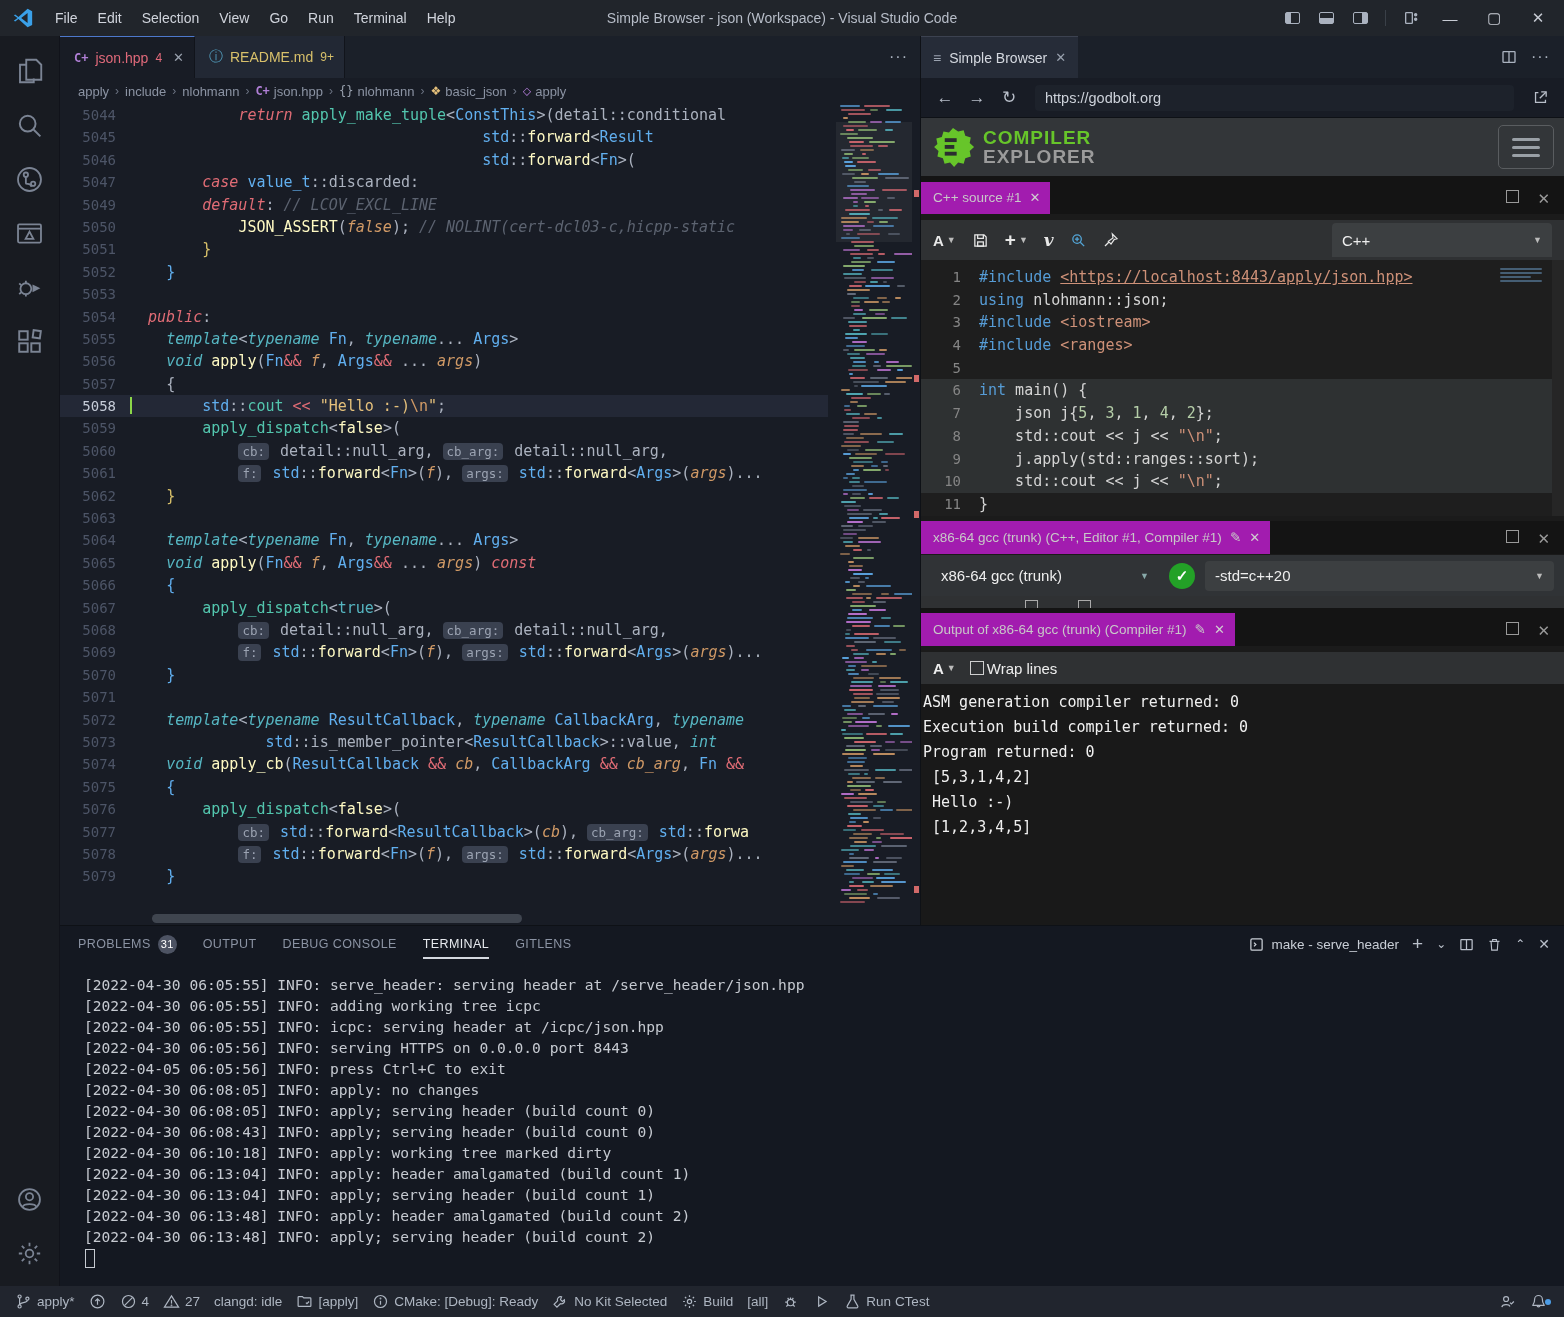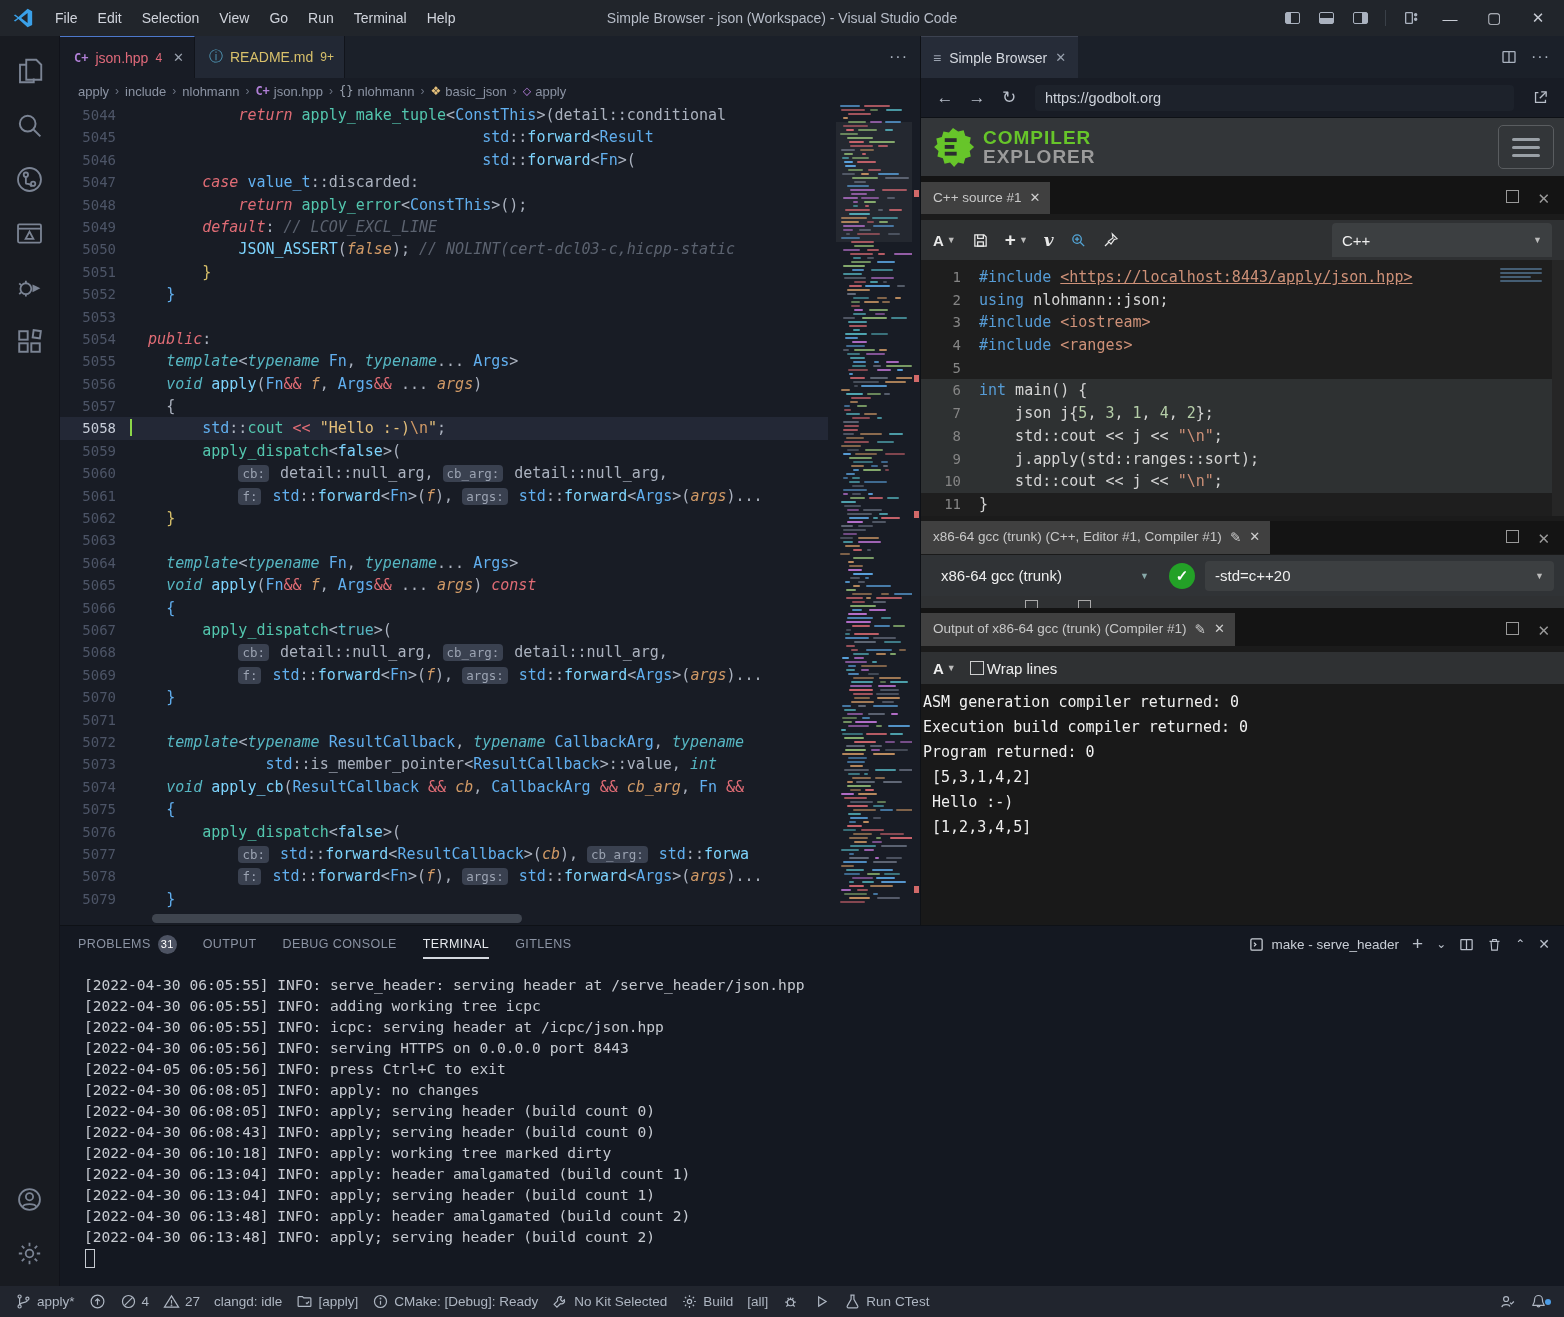--- a/index.html
+++ b/index.html
@@ -45,21 +45,21 @@
 
   .editor-wrap { position:relative; flex:1; overflow:hidden; }
   .code-area { position:absolute; inset:0 92px 0 0; overflow:hidden; }
   .cl { display:flex; height:22.4px; line-height:22.4px; font-size:15px; white-space:pre; }
   .cl .ln { width:56px; text-align:right; color:#4d5567; font-family:"DejaVu Sans Mono",monospace; flex:none; font-size:14px;}
   .cl .lc { padding-left:14px; font-family:"DejaVu Sans Mono",monospace; color:#abb2bf; position:relative;}
   .cl.cur { background:#232836; }
   .cl.cur .ln { color:#c6ccd8; }
   .caret { display:inline-block; width:2px; height:17px; background:#8bd649; vertical-align:-3px; margin-right:-2px;}
   .tk-p{color:#abb2bf}.tk-kw{color:#e06c75;font-style:italic}.tk-kw2{color:#56b6c2;font-style:italic}
-  .tk-ty{color:#61afef}.tk-fn{color:#7dd3fc}.tk-te{color:#53c6ae}.tk-cy{color:#56b6c2}
+  .tk-ty{color:#61afef}.tk-fn{color:#fef9c3}.tk-te{color:#53c6ae}.tk-cy{color:#56b6c2}
   .tk-va{color:#d19a66;font-style:italic}.tk-st{color:#e5c07b}.tk-es{color:#d19a66}
   .tk-op{color:#e06c75}.tk-cm{color:#5c6370;font-style:italic}.tk-b1{color:#d8c06a}.tk-b2{color:#61afef}
   .tk-ch{background:#3a4150;color:#9ba3b2;border-radius:4px;padding:1px 4px;font-size:12.5px;margin-right:2px;}
   .minimap { position:absolute; top:0; right:8px; width:76px; bottom:0; background:#181c25; overflow:hidden;}
   .mm-row{ position:relative; height:4px; }
   .mm-seg{ position:absolute; top:1px; height:2px; border-radius:1px; }
   .mm-slider{ position:absolute; left:0; right:0; top:18px; height:120px; background:rgba(255,255,255,.055);}
   .ruler{ position:absolute; right:0; top:0; width:8px; bottom:0; }
   .ruler .mark{ position:absolute; right:1px; width:5px; height:7px; background:#d16969; }
   .hscroll{ position:absolute; left:92px; bottom:2px; width:370px; height:9px; background:rgba(130,138,150,.38); border-radius:5px;}
@@ -77,21 +77,21 @@
   .ce-header { height:58px; background:#333639; display:flex; align-items:center; padding:0 10px; }
   .ce-logo { display:flex; align-items:center; gap:8px; }
   .gear-logo { width:44px; height:44px; color:#67c52a; }
   .logo-text { line-height:1; font-weight:bold; font-family:"Liberation Sans",sans-serif; letter-spacing:1px;}
   .logo-text .t1{ color:#67c52a; font-size:19px;}
   .logo-text .t2{ color:#9b9b9b; font-size:19px;}
   .hamburger { margin-left:auto; width:56px; height:44px; border:1px solid #5a5d60; border-radius:5px; display:flex; flex-direction:column; justify-content:center; gap:5px; align-items:center;}
   .hamburger span{ width:28px; height:3px; background:#9aa0a6; border-radius:2px;}
 
   .ce-tabrow { background:#141414; display:flex; align-items:flex-end; height:38px; }
-  .ce-tab { background:#404040; color:#c8c8c8; font-size:13.5px; padding:8px 10px 9px 12px; display:flex; gap:8px; align-items:flex-start;}
+  .ce-tab { background:#a21caf; color:#c8c8c8; font-size:13.5px; padding:8px 10px 9px 12px; display:flex; gap:8px; align-items:center;}
   .ce-tab .x{ color:#d0d0d0; font-size:13px;}
   .ce-pane-btns{ margin-left:auto; display:flex; gap:18px; padding:0 14px 6px 0; color:#9a9a9a; font-size:15px;}
   .ce-pane-btns .sq{ width:13px; height:13px; border:1.6px solid #9a9a9a; display:inline-block;}
 
   .ce-toolbar { height:46px; background:#2f3133; display:flex; align-items:center; gap:16px; padding:0 12px; color:#e8e8e8; border-top:6px solid #1b1b1b;}
   .ce-tb-item{ display:flex; align-items:center; gap:3px; font-size:15px; font-weight:bold;}
   .ce-caret{ font-size:9px; color:#bbb;}
   .ce-lang { margin-left:auto; width:220px; height:34px; background:#3c3f41; border-radius:4px 4px 0 0; display:flex; align-items:center; padding:0 10px; font-size:15px; color:#eee;}
   .ce-lang .ce-caret{ margin-left:auto;}
 
@@ -300,21 +300,20 @@
               <span style="color:#b57edc;font-size:12px;">⬦</span>
               <span>apply</span>
             </span>
           </div>
         <div class="editor-wrap">
           <div class="code-area" id="code-area">
               <div class="cl"><span class="ln">5044</span><span class="lc">            <span class="tk-kw">return</span><span class="tk-p"> </span><span class="tk-te">apply_make_tuple</span><span class="tk-p">&lt;</span><span class="tk-ty">ConstThis</span><span class="tk-p">&gt;(</span><span class="tk-p">detail::conditional</span></span></div>
               <div class="cl"><span class="ln">5045</span><span class="lc">                                       <span class="tk-ty">std</span><span class="tk-p">::</span><span class="tk-fn">forward</span><span class="tk-p">&lt;</span><span class="tk-ty">Result</span></span></div>
               <div class="cl"><span class="ln">5046</span><span class="lc">                                       <span class="tk-ty">std</span><span class="tk-p">::</span><span class="tk-fn">forward</span><span class="tk-p">&lt;</span><span class="tk-ty">Fn</span><span class="tk-p">&gt;(</span></span></div>
               <div class="cl"><span class="ln">5047</span><span class="lc">        <span class="tk-kw">case</span><span class="tk-p"> </span><span class="tk-ty">value_t</span><span class="tk-p">::discarded:</span></span></div>
-              <div class="cl"><span class="ln">5048</span><span class="lc">            <span class="tk-kw">return</span><span class="tk-p"> </span><span class="tk-te">apply_error</span><span class="tk-p">&lt;</span><span class="tk-ty">ConstThis</span><span class="tk-p">&gt;();</span></span></div>
               <div class="cl"><span class="ln">5049</span><span class="lc">        <span class="tk-kw">default</span><span class="tk-p">: </span><span class="tk-cm">// LCOV_EXCL_LINE</span></span></div>
               <div class="cl"><span class="ln">5050</span><span class="lc">            <span class="tk-fn">JSON_ASSERT</span><span class="tk-p">(</span><span class="tk-va">false</span><span class="tk-p">); </span><span class="tk-cm">// NOLINT(cert-dcl03-c,hicpp-static</span></span></div>
               <div class="cl"><span class="ln">5051</span><span class="lc">        <span class="tk-b1">}</span></span></div>
               <div class="cl"><span class="ln">5052</span><span class="lc">    <span class="tk-b2">}</span></span></div>
               <div class="cl"><span class="ln">5053</span><span class="lc"></span></div>
               <div class="cl"><span class="ln">5054</span><span class="lc">  <span class="tk-kw">public</span><span class="tk-p">:</span></span></div>
               <div class="cl"><span class="ln">5055</span><span class="lc">    <span class="tk-kw2">template</span><span class="tk-p">&lt;</span><span class="tk-kw2">typename</span><span class="tk-p"> </span><span class="tk-ty">Fn</span><span class="tk-p">, </span><span class="tk-kw2">typename</span><span class="tk-p">... </span><span class="tk-ty">Args</span><span class="tk-p">&gt;</span></span></div>
               <div class="cl"><span class="ln">5056</span><span class="lc">    <span class="tk-kw2">void</span><span class="tk-p"> </span><span class="tk-fn">apply</span><span class="tk-p">(</span><span class="tk-ty">Fn</span><span class="tk-op">&amp;&amp;</span><span class="tk-p"> </span><span class="tk-va">f</span><span class="tk-p">, </span><span class="tk-ty">Args</span><span class="tk-op">&amp;&amp;</span><span class="tk-p"> ... </span><span class="tk-va">args</span><span class="tk-p">)</span></span></div>
               <div class="cl"><span class="ln">5057</span><span class="lc">    <span class="tk-p">{</span></span></div>
               <div class="cl cur"><span class="ln">5058</span><span class="lc"><span class="caret"></span>        <span class="tk-ty">std</span><span class="tk-p">::</span><span class="tk-te">cout</span><span class="tk-p"> </span><span class="tk-op">&lt;&lt;</span><span class="tk-p"> </span><span class="tk-st">"Hello :-)</span><span class="tk-es">\n</span><span class="tk-st">"</span><span class="tk-p">;</span></span></div>

